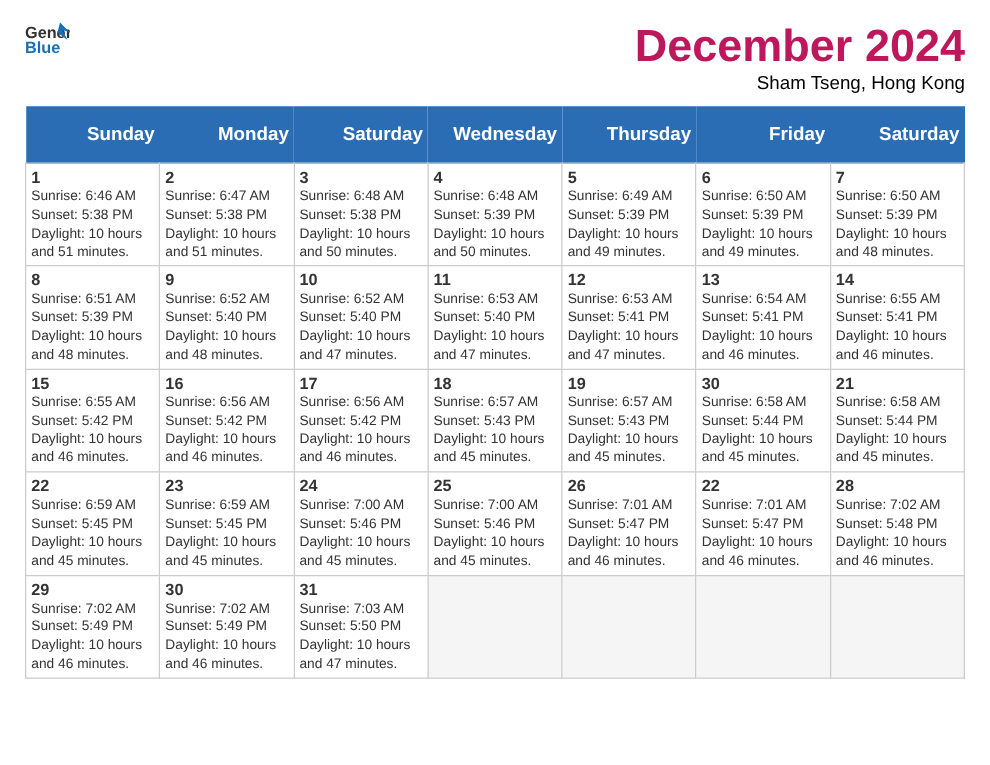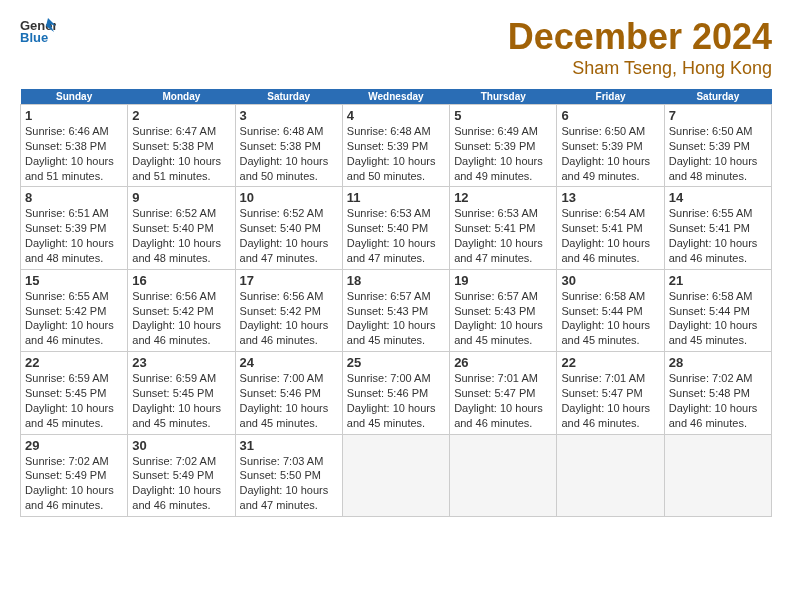--- a/index.html
+++ b/index.html
@@ -26,37 +26,37 @@
       display: flex;
       align-items: center;
       gap: 4px;
     }
     .title-area {
       text-align: right;
     }
     .month-title {
       font-size: 36px;
       font-weight: bold;
-      color: #a16207;
+      color: #be185d;
     }
     .location {
-      font-size: 18px;
-      color: #a16207;
+      font-size: 15px;
+      color: #000000;
     }
     table {
       width: 100%;
       border-collapse: collapse;
       font-size: 10.5px;
     }
     thead tr th {
       background-color: #2a6db5;
       color: #fff;
-      padding: 2px 4px;
-      text-align: center;
-      font-size: 10px;
+      padding: 14px 4px;
+      text-align: right;
+      font-size: 15px;
       font-weight: bold;
     }
     tbody tr td {
       border: 1px solid #ccc;
       vertical-align: top;
       padding: 3px 4px;
       color: #333;
       width: 14.28%;
       height: 78px;
     }

